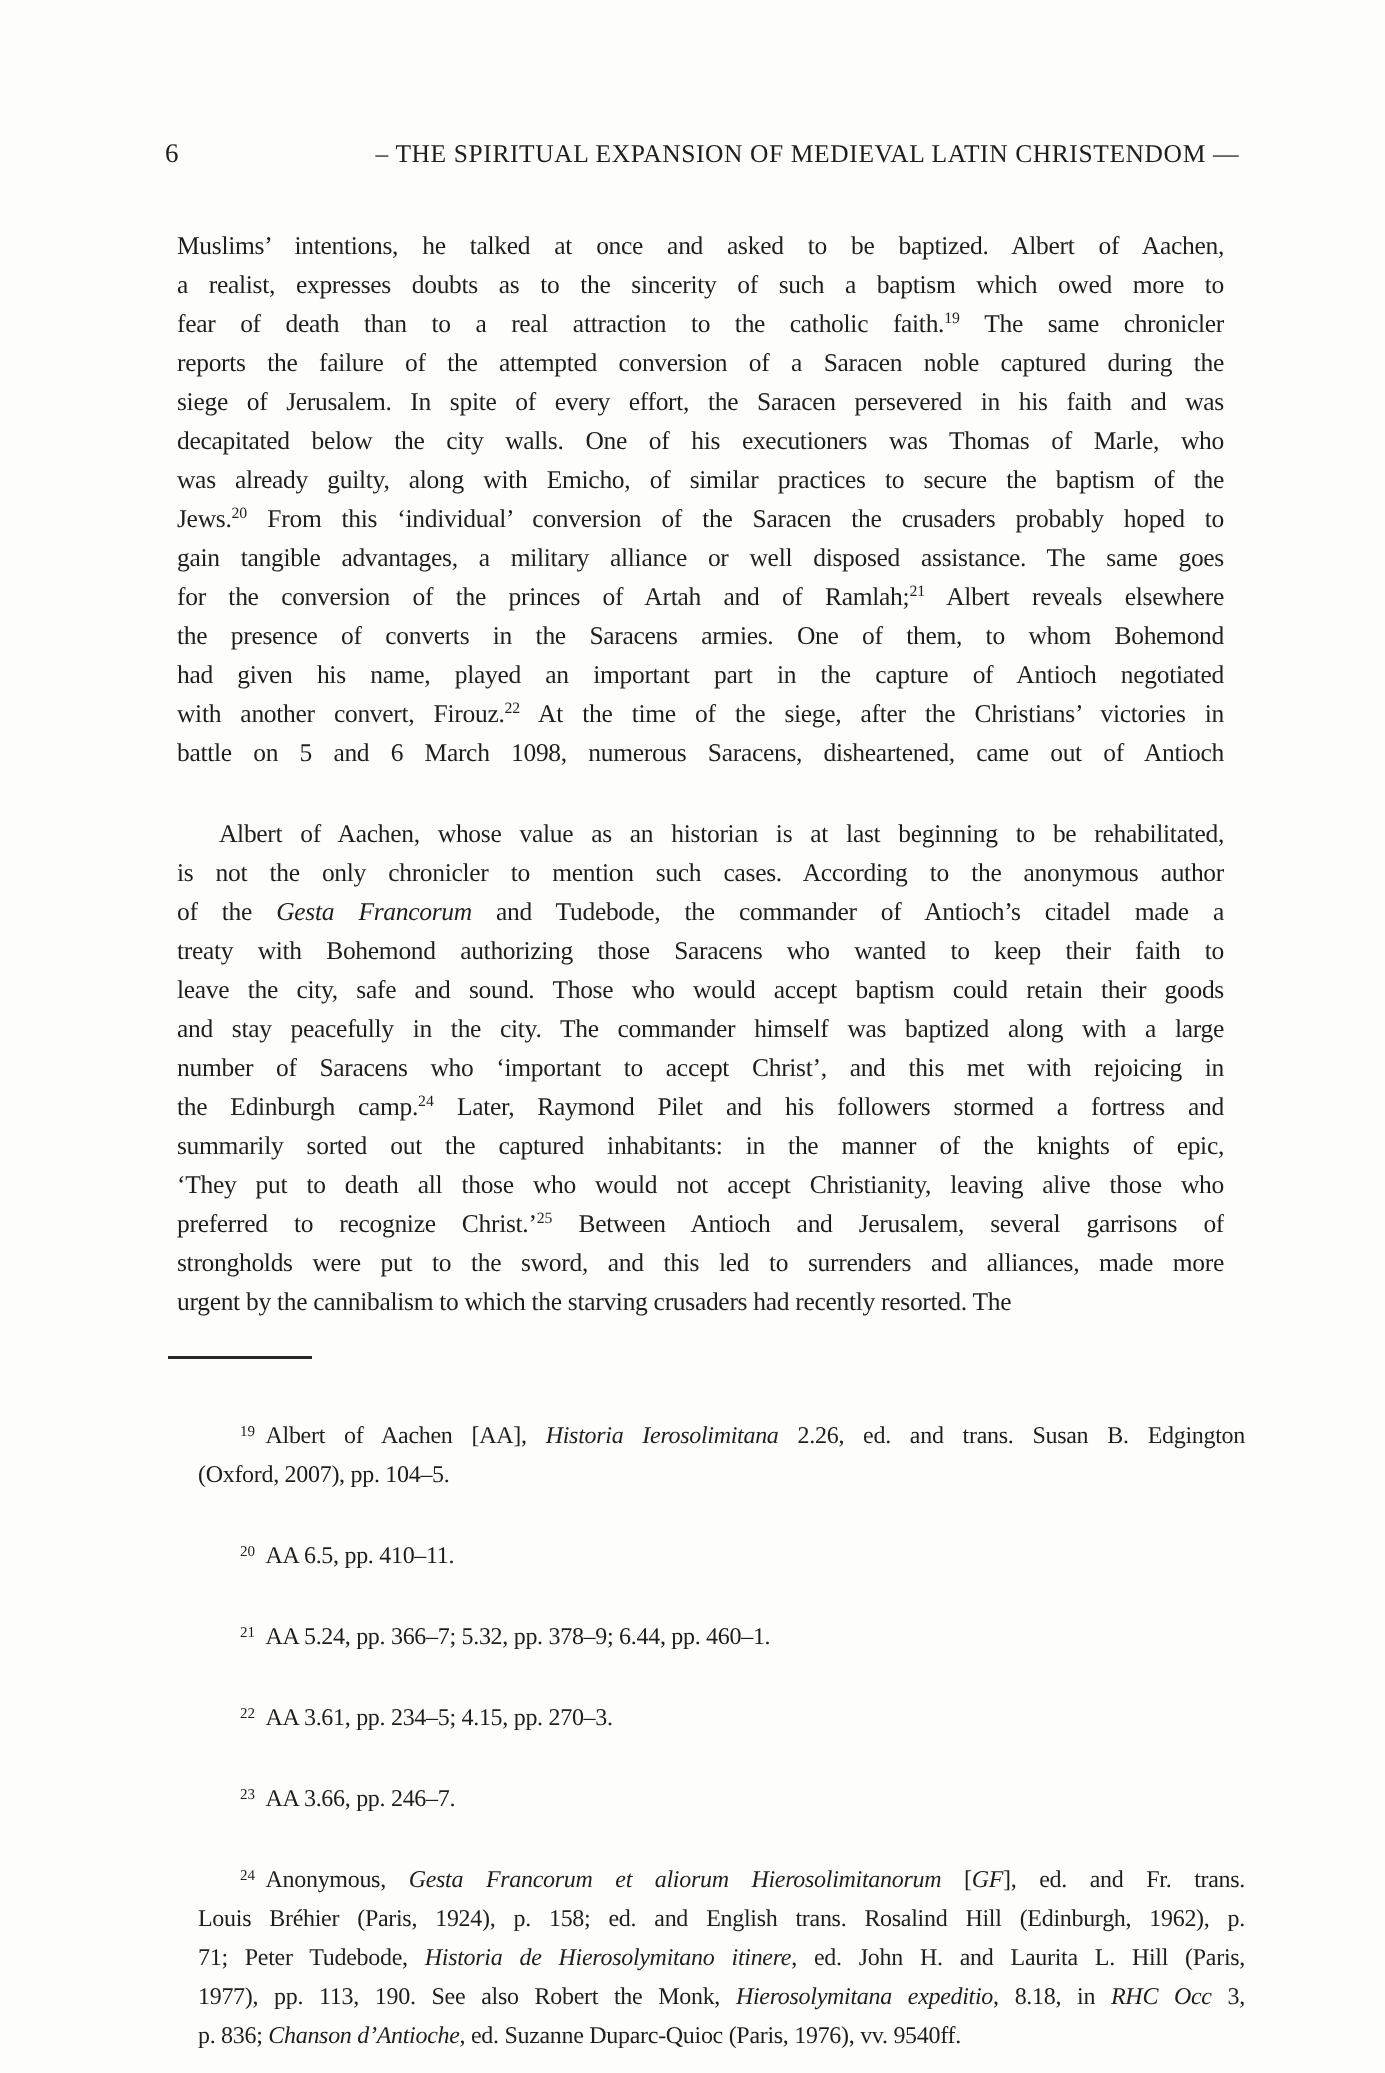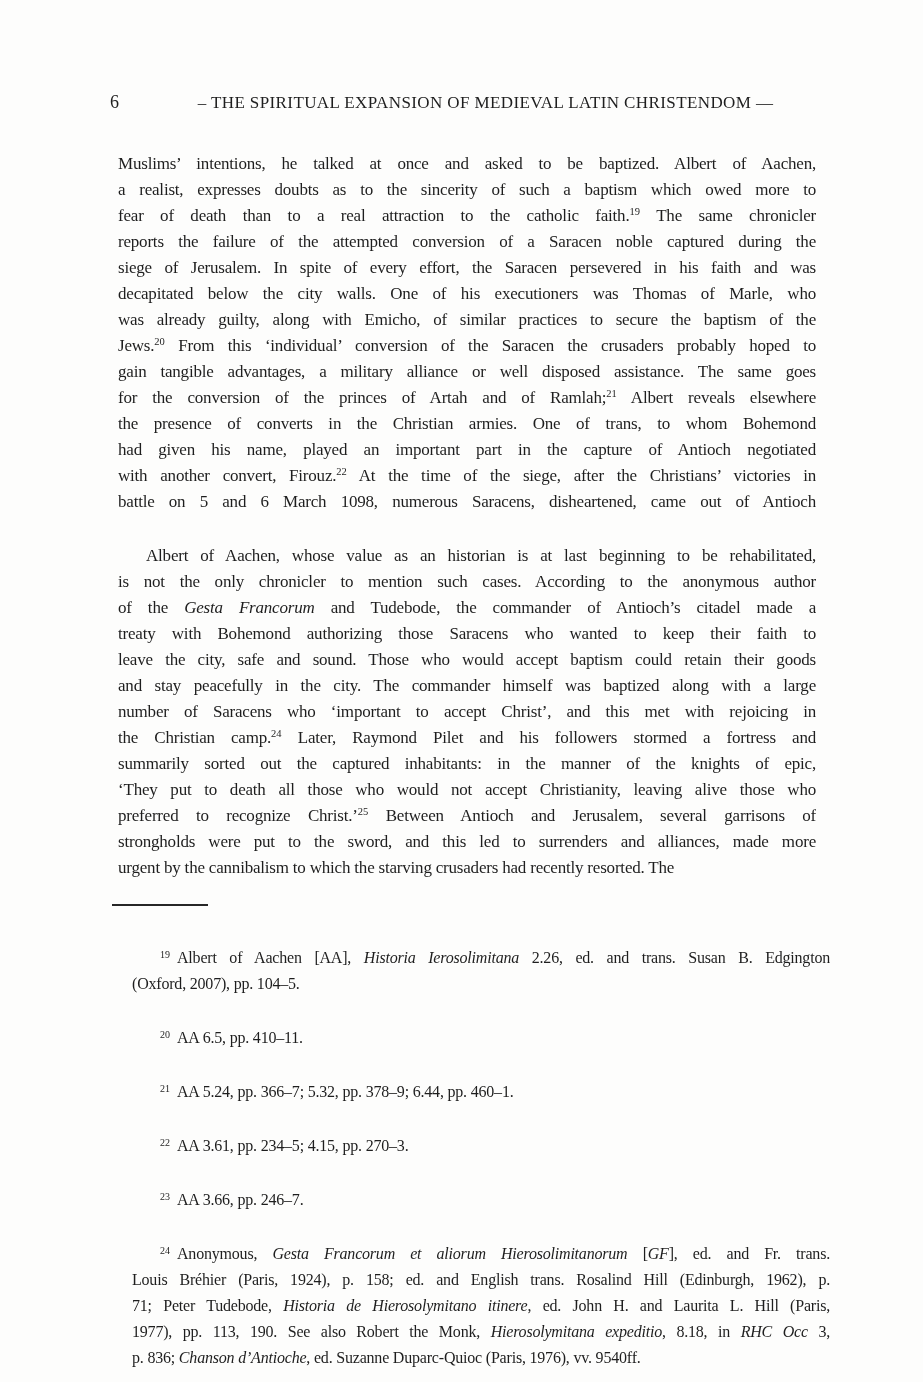--- a/index.html
+++ b/index.html
@@ -27,21 +27,21 @@
     letter-spacing: 0.4px;
     white-space: nowrap;
   }
   .page-number {
     width: 35px;
     font-size: 18px;
     letter-spacing: 0;
   }
   .running-title {
     flex: 1;
-    text-align: center;
+    text-align: right;
   }
   .body-text {
     position: absolute;
     top: 151px;
     left: 118px;
     width: 698px;
     font-size: 17px;
     line-height: 26px;
     letter-spacing: -0.2px;
   }
@@ -100,34 +100,34 @@
         <div class="tline"><span>Muslims’ intentions, he talked at once and asked to be baptized. Albert of Aachen,</span></div>
         <div class="tline"><span>a realist, expresses doubts as to the sincerity of such a baptism which owed more to</span></div>
         <div class="tline"><span>fear of death than to a real attraction to the catholic faith.</span><sup class="sup">19</sup><span> The same chronicler</span></div>
         <div class="tline"><span>reports the failure of the attempted conversion of a Saracen noble captured during the</span></div>
         <div class="tline"><span>siege of Jerusalem. In spite of every effort, the Saracen persevered in his faith and was</span></div>
         <div class="tline"><span>decapitated below the city walls. One of his executioners was Thomas of Marle, who</span></div>
         <div class="tline"><span>was already guilty, along with Emicho, of similar practices to secure the baptism of the</span></div>
         <div class="tline"><span>Jews.</span><sup class="sup">20</sup><span> From this ‘individual’ conversion of the Saracen the crusaders probably hoped to</span></div>
         <div class="tline"><span>gain tangible advantages, a military alliance or well disposed assistance. The same goes</span></div>
         <div class="tline"><span>for the conversion of the princes of Artah and of Ramlah;</span><sup class="sup">21</sup><span> Albert reveals elsewhere</span></div>
-        <div class="tline"><span>the presence of converts in the Christian armies. One of trans, to whom Bohemond</span></div>
+        <div class="tline"><span>the presence of converts in the Saracens armies. One of them, to whom Bohemond</span></div>
         <div class="tline"><span>had given his name, played an important part in the capture of Antioch negotiated</span></div>
         <div class="tline"><span>with another convert, Firouz.</span><sup class="sup">22</sup><span> At the time of the siege, after the Christians’ victories in</span></div>
         <div class="tline"><span>battle on 5 and 6 March 1098, numerous Saracens, disheartened, came out of Antioch</span></div>
       </div>
       <div>
         <div class="tline firstindent"><span>Albert of Aachen, whose value as an historian is at last beginning to be rehabilitated,</span></div>
         <div class="tline"><span>is not the only chronicler to mention such cases. According to the anonymous author</span></div>
         <div class="tline"><span>of the </span><span class="it">Gesta Francorum</span><span> and Tudebode, the commander of Antioch’s citadel made a</span></div>
         <div class="tline"><span>treaty with Bohemond authorizing those Saracens who wanted to keep their faith to</span></div>
         <div class="tline"><span>leave the city, safe and sound. Those who would accept baptism could retain their goods</span></div>
         <div class="tline"><span>and stay peacefully in the city. The commander himself was baptized along with a large</span></div>
         <div class="tline"><span>number of Saracens who ‘important to accept Christ’, and this met with rejoicing in</span></div>
-        <div class="tline"><span>the Christian camp.</span><sup class="sup">24</sup><span> Later, Raymond Pilet and his followers stormed a fortress and</span></div>
+        <div class="tline"><span>the Edinburgh camp.</span><sup class="sup">24</sup><span> Later, Raymond Pilet and his followers stormed a fortress and</span></div>
         <div class="tline"><span>summarily sorted out the captured inhabitants: in the manner of the knights of epic,</span></div>
         <div class="tline"><span>‘They put to death all those who would not accept Christianity, leaving alive those who</span></div>
         <div class="tline"><span>preferred to recognize Christ.’</span><sup class="sup">25</sup><span> Between Antioch and Jerusalem, several garrisons of</span></div>
         <div class="tline"><span>strongholds were put to the sword, and this led to surrenders and alliances, made more</span></div>
         <div class="tline lastline"><span>urgent by the cannibalism to which the starving crusaders had recently resorted. The</span></div>
       </div>
     </div>
 
   <div class="fnsep"></div>
 

